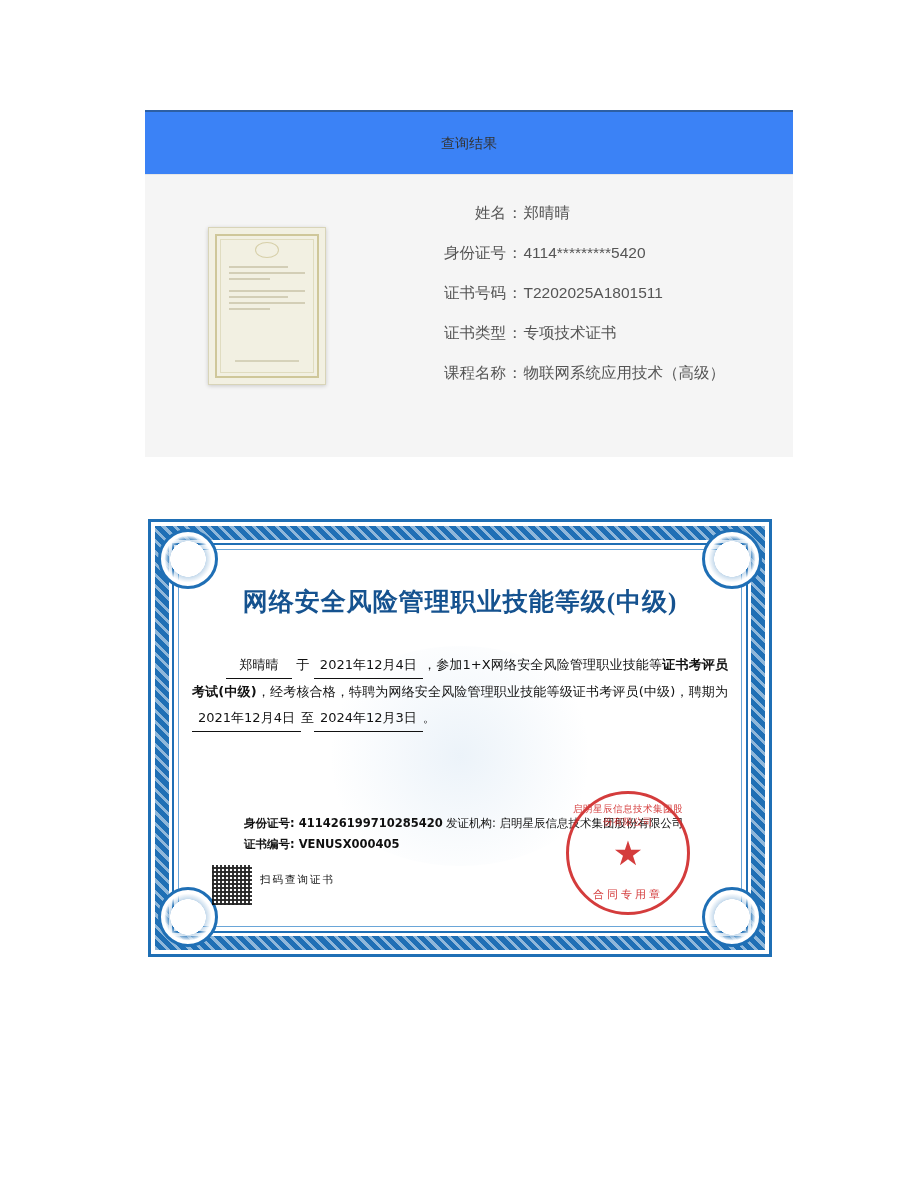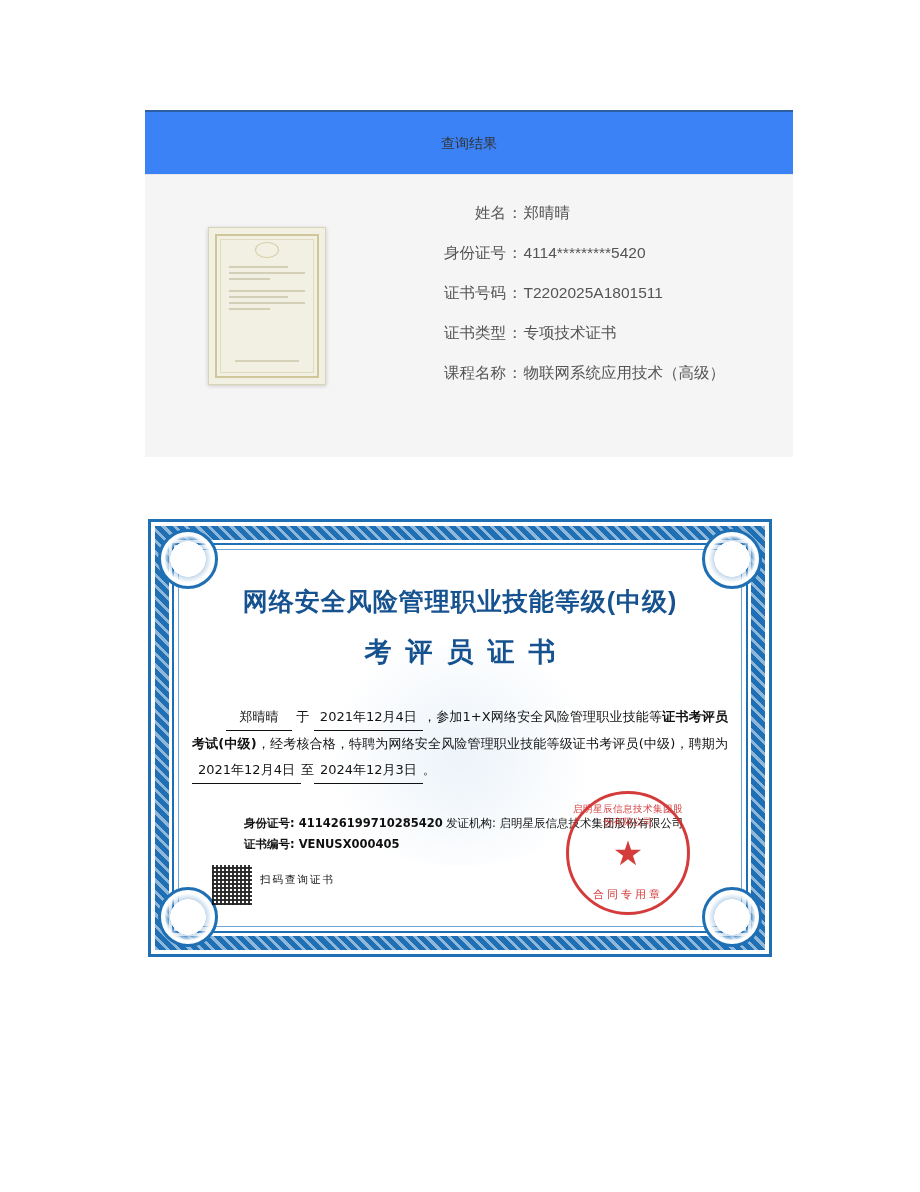--- a/index.html
+++ b/index.html
@@ -216,21 +216,21 @@
 
   .cert-inner {
     position: absolute;
     left: 44px;
     right: 44px;
     top: 44px;
     bottom: 44px;
   }
   .cert-title1 {
     text-align: center;
-    font-family: Liberation Sans, sans-serif;
+    font-family: Liberation Serif, serif;
     font-weight: bold;
     font-size: 25px;
     color: #15528f;
     letter-spacing: 1px;
     margin-top: 22px;
   }
   .cert-title2 {
     text-align: center;
     font-family: "DejaVu Sans", sans-serif;
     font-weight: bold;
@@ -409,21 +409,20 @@
   <div class="corner tl"></div>
   <div class="corner tr"></div>
   <div class="corner bl"></div>
   <div class="corner br"></div>
 
   <div class="cert-watermark"></div>
 
   <div class="cert-inner">
 
     <div class="cert-title1">网络安全风险管理职业技能等级(中级)</div>
-    <div class="cert-title2">考评员证书</div>
 
     <div class="cert-para">
       <span class="indent"></span><span class="u name">郑晴晴</span>
       <span>于</span>
       <span class="u date">2021年12月4日</span><span>，参加1+X网络安全风险管理职业技能等</span><span class="b">证书考评员考试(中级)</span><span>，经考核合格，特聘为网络安全风险管理职业技能等级证书</span><span>考评员(中级)，聘期为</span>
       <span class="u d2">2021年12月4日</span><span>至</span><span class="u d2">2024年12月3日</span><span>。</span>
     </div>
 
     <div class="cert-meta">
       <div class="meta-col-left">

